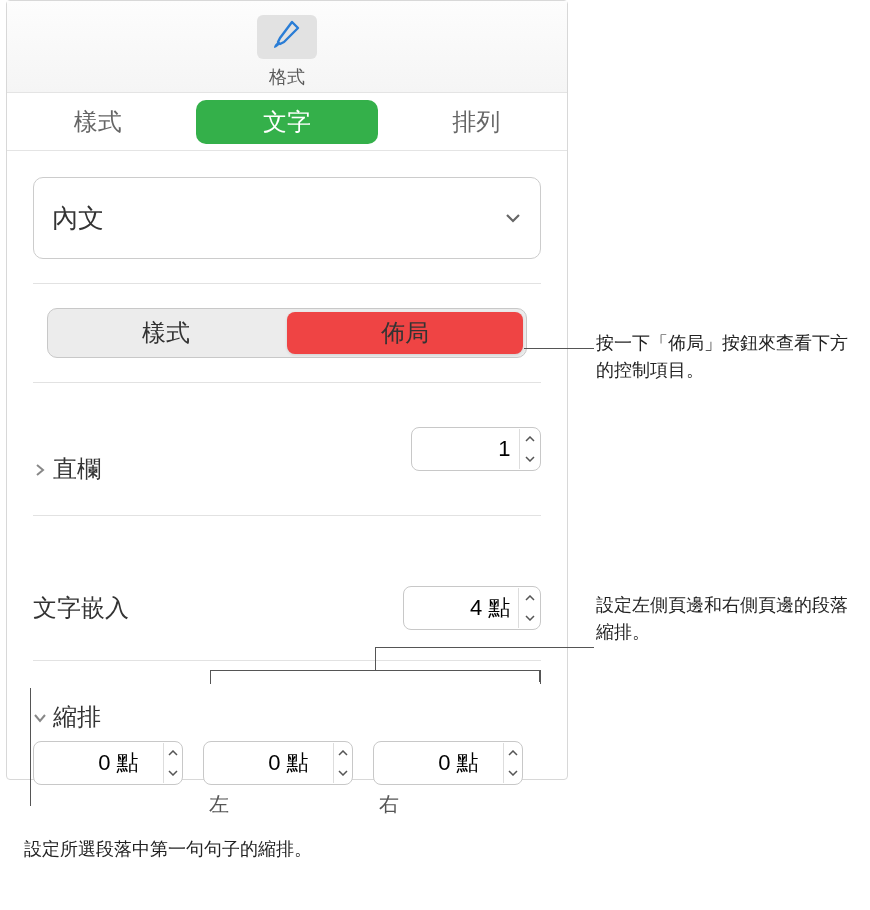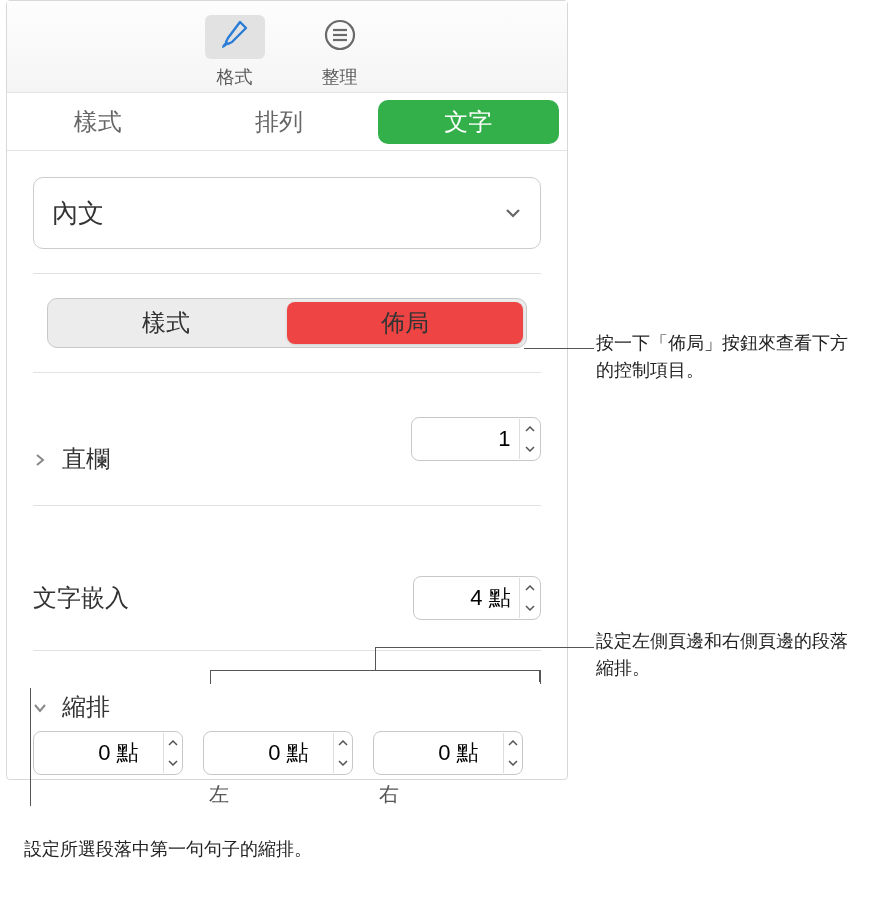--- a/index.html
+++ b/index.html
@@ -59,21 +59,21 @@
     border-radius: 10px;
     margin: 6px 8px;
     padding: 6px 0;
     font-weight: 500;
   }
   .content { padding: 0 26px; }
   .style-select {
     margin: 26px 0 0 0;
     border: 1px solid #ccc;
     border-radius: 10px;
-    height: 72px;
+    height: 82px;
     display: flex; align-items: center; justify-content: space-between;
     padding: 4px 18px;
     font-size: 26px;
     cursor: pointer;
   }
   .chev { width: 18px; height: 18px; }
   .divider { height: 1px; background: #e2e2e2; margin: 24px 0; }
   .seg-control {
     width: 480px;
     margin: 0 auto;
@@ -95,39 +95,39 @@
     background: #ef4444;
     border-radius: 8px;
     margin: 3px;
     box-shadow: 0 1px 3px rgba(0,0,0,0.12);
     font-weight: 500;
   }
   .row {
     display: flex; align-items: center; justify-content: space-between;
     padding: 6px 0;
   }
-  .row-label { font-size: 24px; color: #333; display: flex; align-items: center; gap: 15px; margin-top: 40px; }
+  .row-label { font-size: 24px; color: #333; display: flex; align-items: center; gap: 6px; margin-top: 40px; }
   .disclosure { width: 14px; height: 14px; }
   .num-field {
     display: flex; align-items: center;
     border: 1px solid #c8c8c8;
     border-radius: 8px;
     height: 44px;
     background: #fff;
   }
   .num-field input {
     border: none; outline: none;
     text-align: right;
     font-size: 22px;
     width: 100%;
     padding: 0 8px 0 4px;
     background: transparent;
   }
   .col-field { width: 130px; }
-  .inset-field { width: 128px; margin-top: 40px; }
+  .inset-field { width: 138px; margin-top: 40px; }
   .stepper {
     width: 26px; height: 40px;
     display: flex; flex-direction: column;
     border-left: 1px solid #ddd;
   }
   .stepper div {
     flex: 1; display: flex; align-items: center; justify-content: center;
     cursor: pointer;
   }
   .stepper svg { width: 10px; height: 6px; }
@@ -140,21 +140,21 @@
   .indent-col .num-field { width: 150px; gap: 16px; }
   .indent-sub { font-size: 20px; color: #555; padding-left: 6px; }
   
   .callout {
     position: absolute;
     font-size: 18px;
     color: #222;
     line-height: 1.5;
   }
   .c1 { left: 596px; top: 330px; width: 260px; }
-  .c2 { left: 596px; top: 628px; width: 260px; }
+  .c2 { left: 596px; top: 592px; width: 260px; }
   .c3 { left: 24px; top: 810px; width: 300px; margin-top: 26px; }
   
   .leader {
     position: absolute;
     border-top: 1px solid #555;
   }
   .leaderV { position: absolute; border-left: 1px solid #555; }
   .bracket {
     position: absolute;
     border: 1px solid #555;
@@ -172,39 +172,26 @@
       <div class="tb-icon-wrap selected">
         <span class="brush-icon">
           <svg viewBox="0 0 34 34">
               <path d="M22 4 L28 10 L14 24 L10 26 L8 24 L10 20 Z" fill="none" stroke="#2a7dd6" stroke-width="2.4" stroke-linejoin="round"></path>
               <path d="M10 26 C7 29 5 30 4 30 C4 28 5 26 8 24" fill="#2a7dd6"></path>
             </svg>
         </span>
       </div>
       <span class="tb-label">格式</span>
     </div>
-    <div class="tb-item">
-      <div class="tb-icon-wrap">
-        <span class="list-icon">
-          <svg viewBox="0 0 34 34">
-              <circle cx="17" cy="17" r="14" fill="none" stroke="#6a6a6a" stroke-width="2.2"></circle>
-              <line x1="10" y1="12" x2="24" y2="12" stroke="#6a6a6a" stroke-width="2.2"></line>
-              <line x1="10" y1="17" x2="24" y2="17" stroke="#6a6a6a" stroke-width="2.2"></line>
-              <line x1="10" y1="22" x2="24" y2="22" stroke="#6a6a6a" stroke-width="2.2"></line>
-            </svg>
-        </span>
-      </div>
-      <span class="tb-label">整理</span>
-    </div>
   </div>
 
   <div class="subtabs">
     <div class="subtab">樣式</div>
+    <div class="subtab active">文字</div>
     <div class="subtab">排列</div>
-    <div class="subtab active">文字</div>
   </div>
 
   <div class="content">
 
     <div class="style-select">
       <span>內文</span>
       <span>
         <svg class="chev" viewBox="0 0 18 18">
             <path d="M3 6 L9 12 L15 6" fill="none" stroke="#666" stroke-width="2.2"></path>
           </svg>

